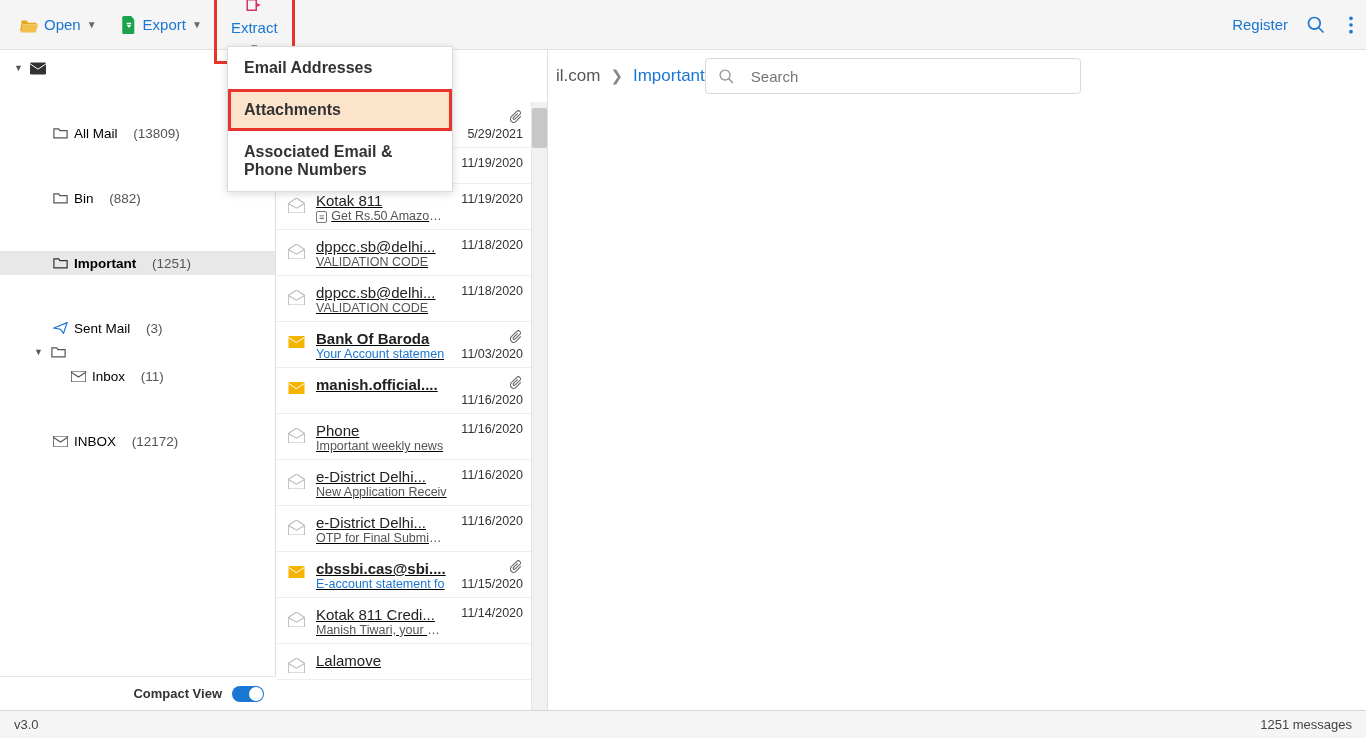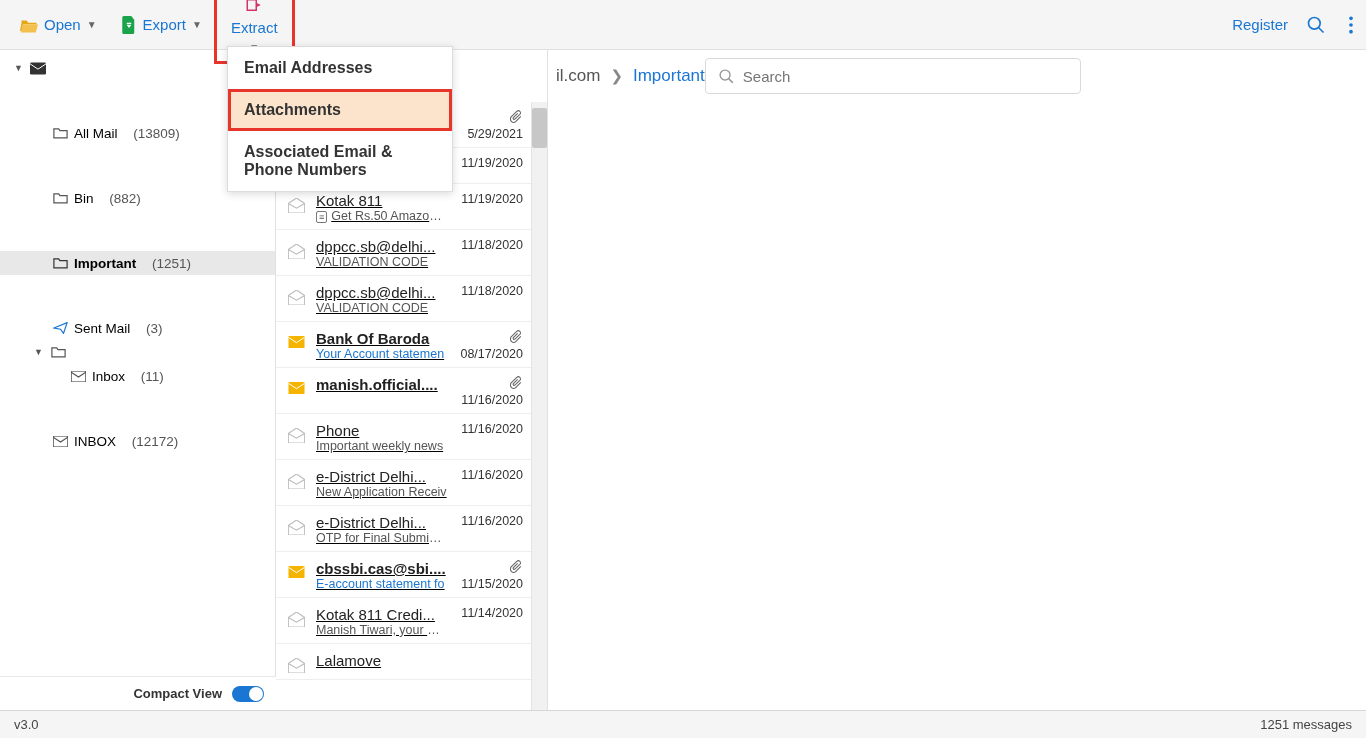--- a/index.html
+++ b/index.html
@@ -97,21 +97,21 @@
   .content { flex:1; display:flex; flex-direction:row; }
   .content-header {
     height: 52px; display:flex; align-items:center; justify-content:space-between;
     padding: 0 16px 0 8px;
   }
   .crumb { display:flex; align-items:center; gap:10px; font-size:17px; color:#555;}
   .crumb .sep { color:#888; font-size: 15px;}
   .crumb .imp { color:#1976d2; }
   .searchbox {
     width: 376px; height:36px; border:1px solid #d9d9d9; border-radius:4px;
-    display:flex; align-items:center; gap:8px; padding:0 12px; color:#888;
+    display:flex; align-items:center; gap:16px; padding:0 12px; color:#888;
   }
   .searchbox input {
     border:none; outline:none; flex:1; font-size:15px; color:#444; background:transparent;
   }
   .content-body { flex:1; background:#fff; }
 
   
   .statusbar {
     height: 28px; border-top:1px solid #d6d6d6; background:#f5f5f5;
     display:flex; align-items:center; justify-content:space-between;
@@ -374,21 +374,21 @@
             <div class="body">
               <div class="from bold">Bank Of Baroda</div>
               <div class="subj blue">Your Account statemen</div>
             </div>
             <div class="meta">
               <span class="clip">
                 <svg width="13" height="14" viewBox="0 0 24 26">
                   <path d="M20 12l-9 9a6 6 0 0 1-8.5-8.5l10-10a4 4 0 0 1 5.7 5.7L9 17a2 2 0 0 1-2.8-2.8l8-8" fill="none" stroke="#666" stroke-width="2"></path>
                 </svg>
               </span>
-              <span>08/17/2020</span>
+              <span>11/03/2020</span>
             </div>
           </div>
           <div class="msg">
             <div class="mi">
               <span class="env-yellow">
                 <svg width="17" height="12" viewBox="0 0 24 18">
                   <rect width="24" height="18" fill="#f4b400"></rect>
                   <path d="M0 2l12 8L24 2" fill="none" stroke="#fff" stroke-width="1.5"></path>
                 </svg>
               </span>

